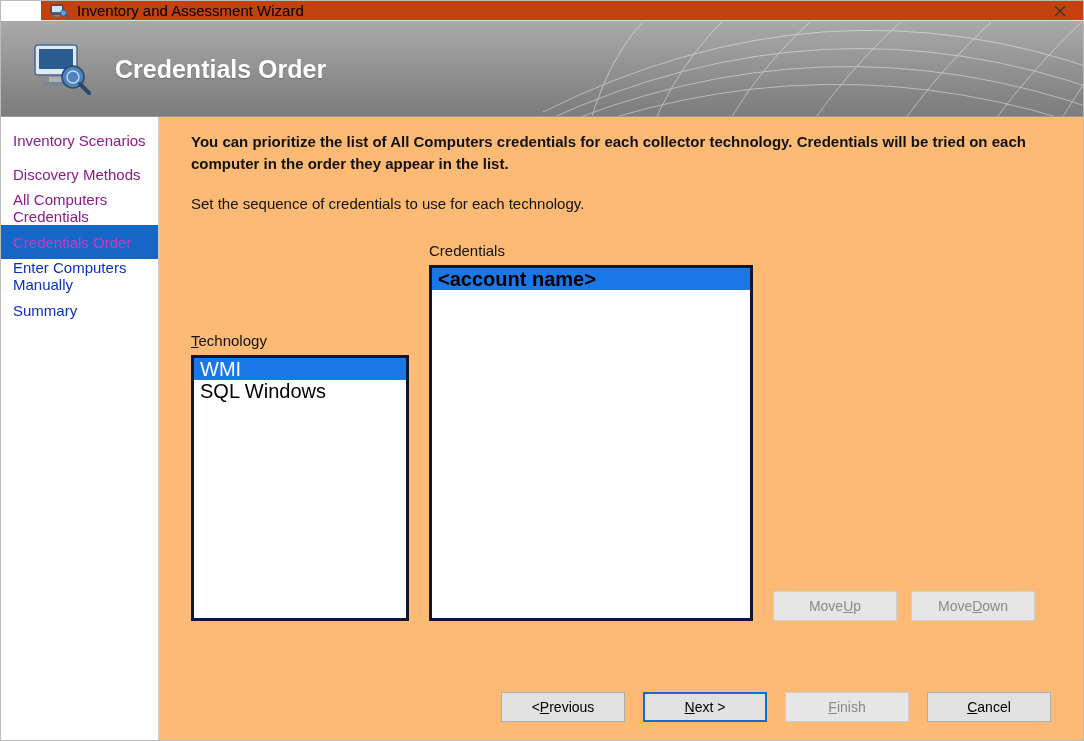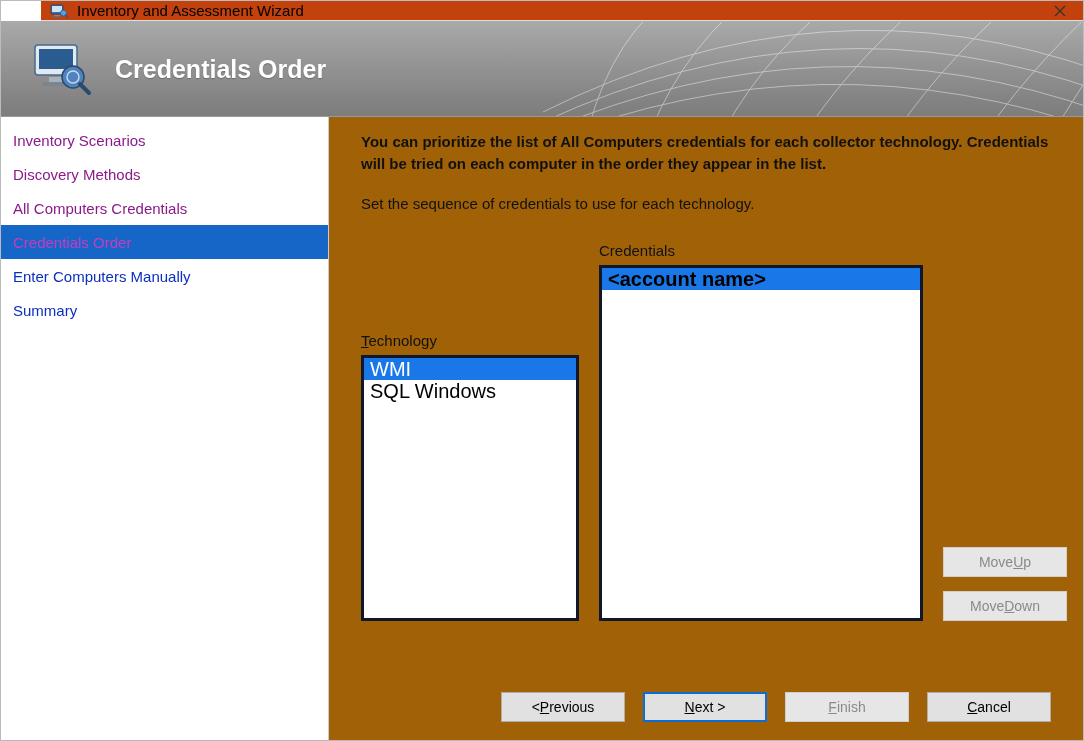--- a/index.html
+++ b/index.html
@@ -92,23 +92,23 @@
     cursor: default;
   }
   .sidebar .nav-item.visited { color: #8b1a89; }
   .sidebar .nav-item.selected {
     background: #1666c8;
     color: #c73bc3;
   }
 
   .main {
     flex: 1;
-    background: #a16207;
+    background: #fdba74;
     display: flex; flex-direction: column;
-    padding: 14px 16px 18px 32px;
+    padding: 14px 48px 18px 32px;
     position: relative;
   }
   .intro-bold {
     font-size: 15px;
     font-weight: 700;
     color: #111;
     line-height: 1.45;
   }
   .intro-sub {
     font-size: 15px;
@@ -143,21 +143,21 @@
     line-height: 20px;
     white-space: nowrap;
   }
   .listbox .li.selected {
     background: #1a77e8;
     color: #fff;
   }
   .listbox.cred .li.selected { font-weight: 700; color: #000; }
 
   .move-btns {
-    display: flex; flex-direction: column;
+    display: flex; flex-direction: row;
     gap: 14px;
     margin-top: 28px;
   }
   .btn {
     height: 30px;
     min-width: 124px;
     padding: 0 14px;
     font-size: 14px;
     color: #000;
     background: #e1e1e1;

